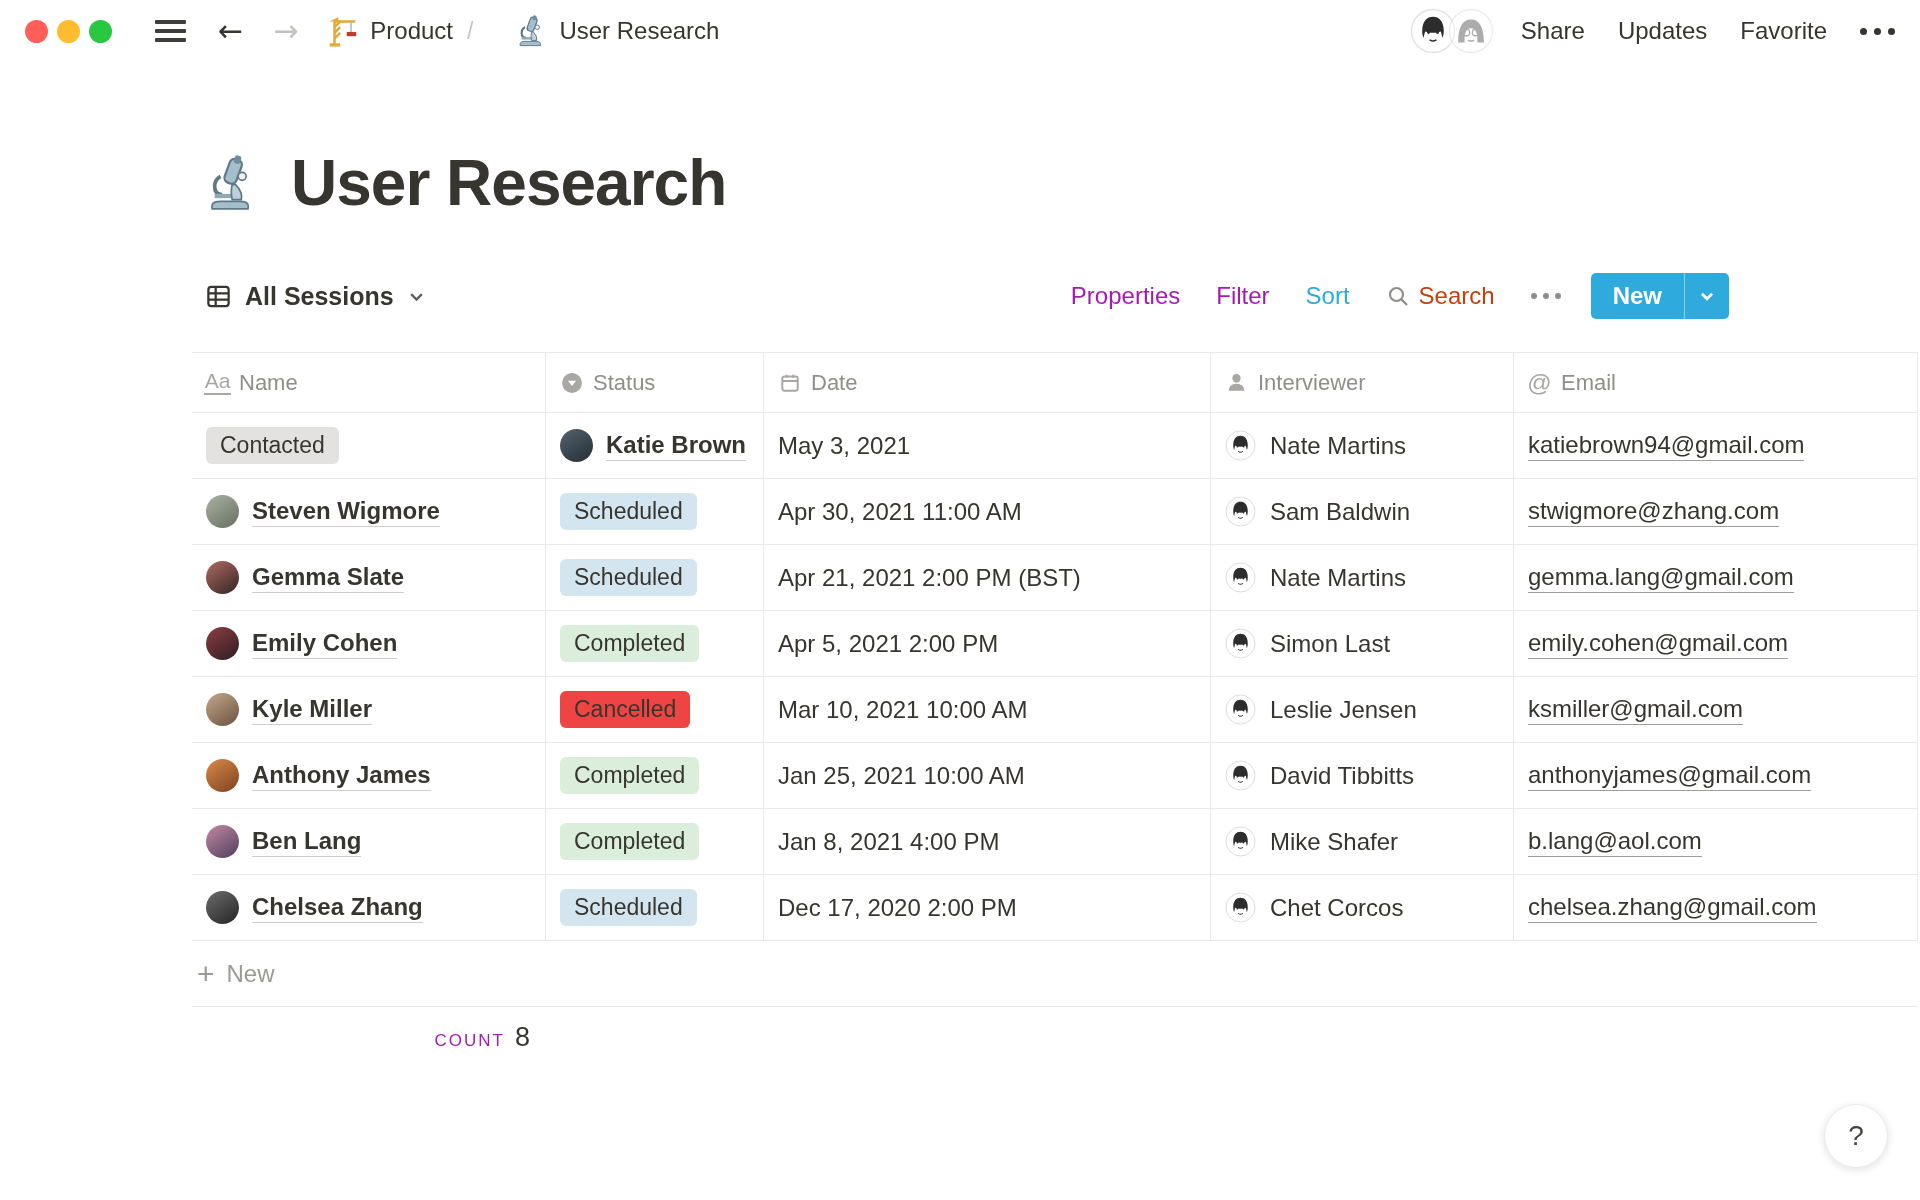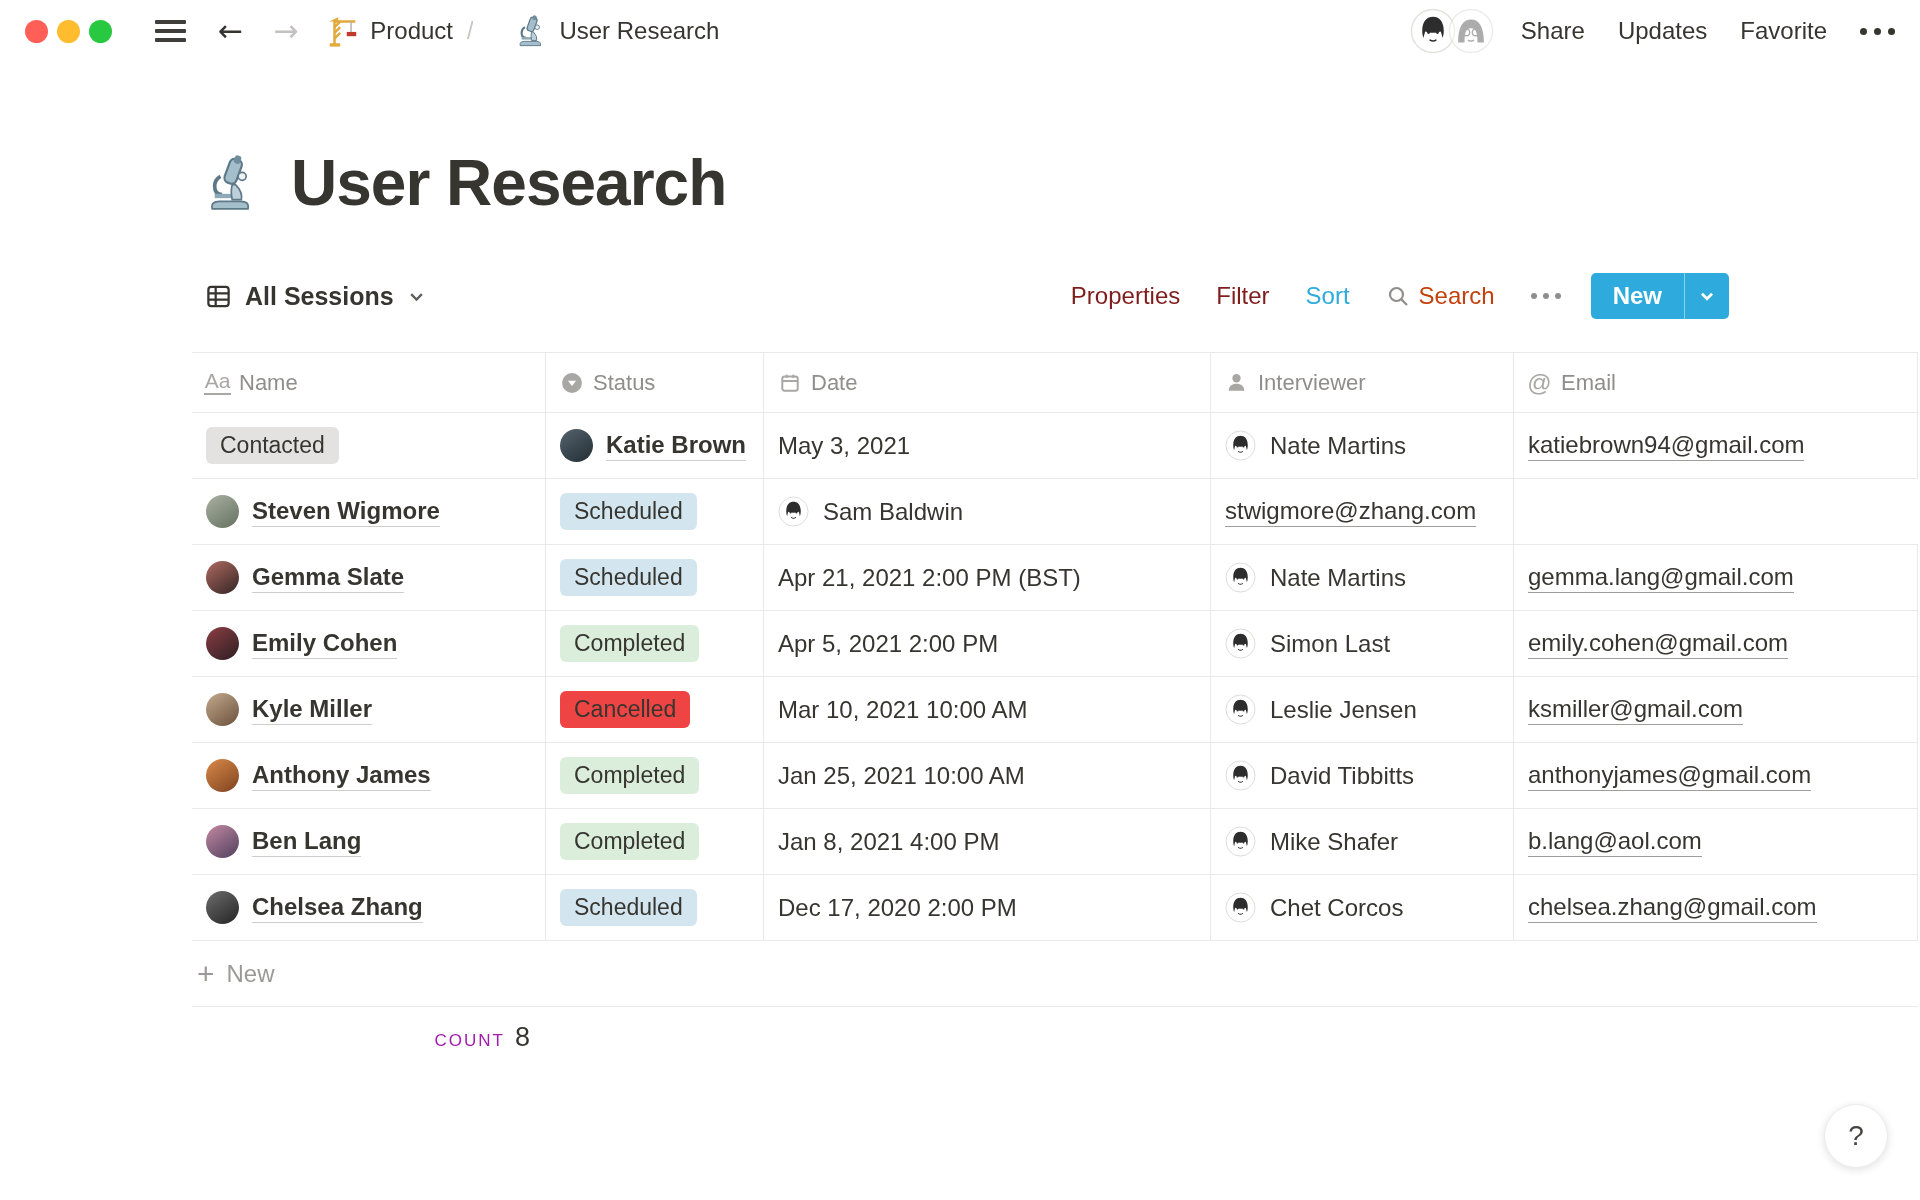--- a/index.html
+++ b/index.html
@@ -38,21 +38,21 @@
   .page-title { font-size:64px; font-weight:bold; letter-spacing:-1px; color:#37352f; }
 
   
   .viewbar { position:absolute; left:205px; right:191px; top:270px; height:52px;
              display:flex; align-items:center; justify-content:space-between; }
   .view-left { display:flex; align-items:center; gap:13px; cursor:pointer; }
   .view-left .view-icon { width:27px; height:27px; }
   .view-name { font-size:25px; font-weight:bold; }
   .chev { width:19px; height:19px; color:#5f5e5b; }
   .view-right { display:flex; align-items:center; gap:36px; font-size:24px; }
-  .vb-action { color:#7f1d1d; cursor:pointer; }
+  .vb-action { color:#a21caf; cursor:pointer; }
   .vb-sort { cursor:pointer; }
   .vb-search { display:flex; align-items:center; gap:9px; color:#c2410c; cursor:pointer; }
   .vb-search svg { width:24px; height:24px; }
   .vb-dots { display:flex; gap:6px; cursor:pointer; }
   .vb-dots i { width:6px; height:6px; border-radius:50%; background:#8f8e8b; display:block; }
   .new-btn { display:flex; align-items:stretch; height:46px; border-radius:5px;
              overflow:hidden; color:#fff; cursor:pointer; margin-left:-6px; }
   .new-btn .new-main { padding:0 22px; display:flex; align-items:center;
                        font-size:24px; font-weight:bold; }
   .new-btn .new-split { width:1px; background:rgba(255,255,255,.45); }
@@ -308,20 +308,23 @@
       </div>
       <div class="trow rrow">
         <div class="cell">
           <span class="avatar" style="background:linear-gradient(145deg,#a9b2a3,#66705f)"></span>
           <span class="name-text">Steven Wigmore</span>
         </div>
         <div class="cell">
           <span class="badge" style="background:#d3e5ef">Scheduled</span>
         </div>
         <div class="cell">
+          <span>Apr 30, 2021 11:00 AM</span>
+        </div>
+        <div class="cell">
           <span class="sketch"><svg viewBox="0 0 32 32" width="100%" height="100%">
               <circle cx="16" cy="16" r="15" fill="#fff" stroke="#dcdbd8" stroke-width="1"></circle>
               <path d="M8.5 16c0-7 3.2-10 7.5-10s7.5 3 7.5 10c0 1.8-.3 3.4-.9 4.8-.5-2.2-.8-3.4-1.2-4.5-3.4 1.3-7.4 1.3-10.8 0-.4 1.1-.7 2.3-1.2 4.5-.6-1.4-.9-3-.9-4.8z" fill="#2d2d2d"></path>
               <circle cx="12.9" cy="17" r="1" fill="#2d2d2d"></circle>
               <circle cx="19.1" cy="17" r="1" fill="#2d2d2d"></circle>
               <path d="M14 22.3c1.3.8 2.7.8 4 0" stroke="#2d2d2d" stroke-width="1.1" fill="none" stroke-linecap="round"></path>
             </svg></span>
           <span>Sam Baldwin</span>
         </div>
         <div class="cell">

